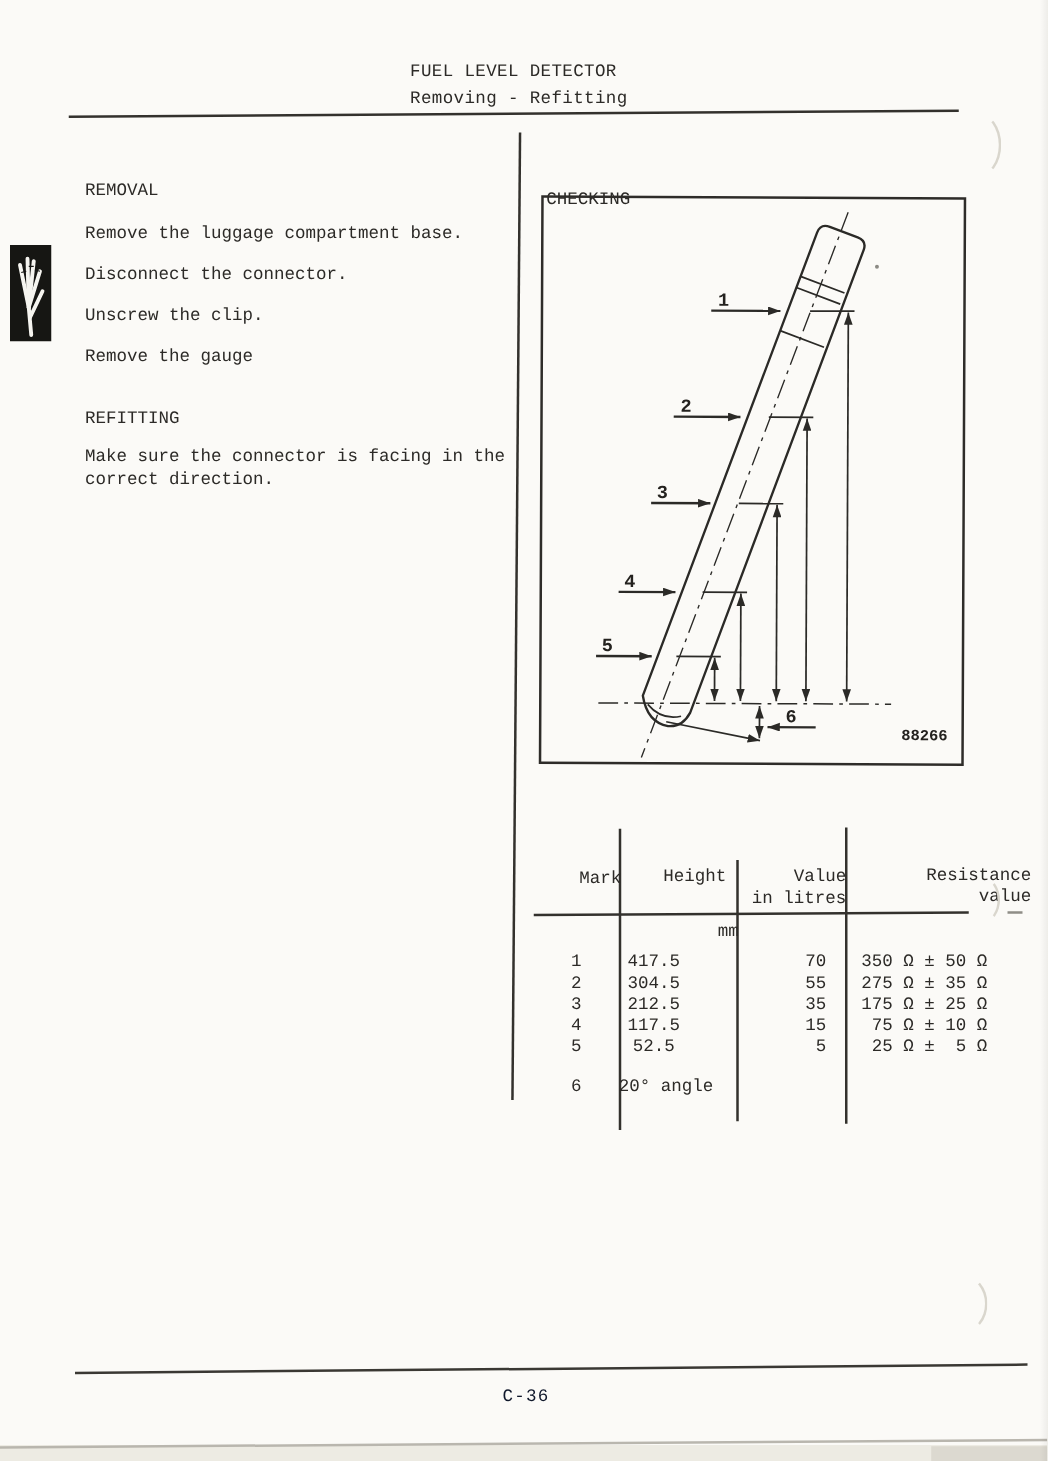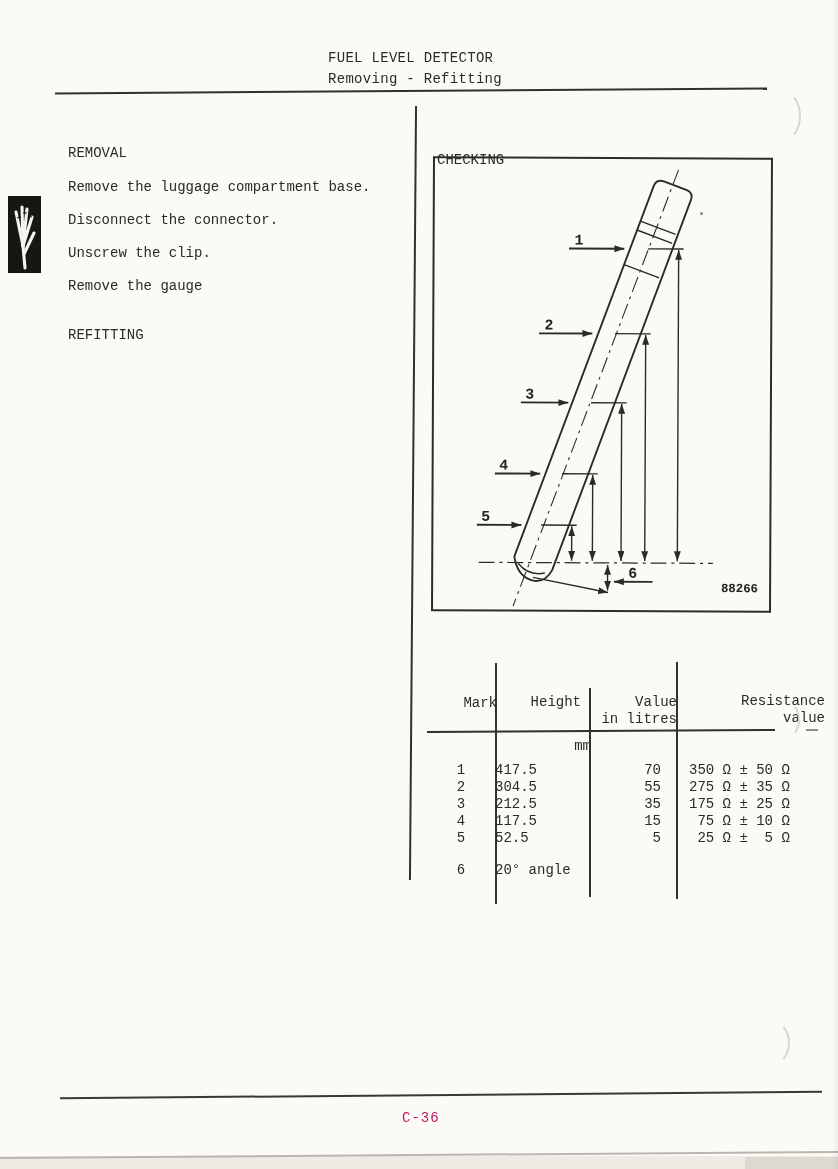--- a/index.html
+++ b/index.html
@@ -16,26 +16,26 @@
   .note{white-space:normal;width:348px;line-height:17.5px;}
   .hand{position:absolute;left:8px;top:196px;width:33px;height:77px;background:#161613;}
   .figure-box{
     position:absolute;left:432px;top:157px;width:336px;height:451px;
     border:2px solid #2e2c29;transform:rotate(0.25deg);background:transparent;
   }
   svg text{font-family:"Liberation Mono","DejaVu Sans Mono",monospace;fill:#24221f;}
   .th{position:absolute;text-align:right;}
   .trow{position:absolute;left:427px;width:400px;height:17px;display:flex;}
   .c-mark{width:68px;text-align:center;}
-  .c-height{width:96px;text-align:left;padding-right:40px;box-sizing:border-box;white-space:pre;}
+  .c-height{width:96px;text-align:center;padding-right:40px;box-sizing:border-box;white-space:pre;}
   .c-litres{width:86px;text-align:right;padding-right:16px;box-sizing:border-box;white-space:pre;}
   .c-res{width:150px;padding-left:12px;box-sizing:border-box;white-space:pre;}
   .trow-6 .c-height{text-align:left;padding-right:4px;}
   .arc{position:absolute;border:2px solid transparent;border-right-color:#d9d6cd;border-radius:50%;}
-  .page-num{letter-spacing:1px;color:#be185d;}
+  .page-num{letter-spacing:1px;color:#0f172a;}
   .bottom-band{position:absolute;left:0;top:1156px;width:838px;height:13px;background:#edebe3;}
   .bottom-corner{position:absolute;left:745px;top:1157px;width:93px;height:12px;background:#dcd9d0;}
   .right-shade{position:absolute;right:0;top:0;width:6px;height:100%;
     background:linear-gradient(to right,rgba(0,0,0,0),rgba(0,0,0,0.05));}
 </style>
 </head>
 <body>
 
 <div class="page">
 
@@ -58,20 +58,21 @@
       </g>
     </svg>
   </div>
 
   <div class="abs" style="left:68px;top:145px;">REMOVAL</div>
   <div class="abs" style="left:68px;top:179px;">Remove the luggage compartment base.</div>
   <div class="abs" style="left:68px;top:212px;">Disconnect the connector.</div>
   <div class="abs" style="left:68px;top:245px;">Unscrew the clip.</div>
   <div class="abs" style="left:68px;top:278px;">Remove the gauge</div>
   <div class="abs" style="left:68px;top:327px;">REFITTING</div>
+  <div class="abs note" style="left:68px;top:358px;">Make sure the connector is facing in the correct direction.</div>
 
   <div class="vline" style="left:412px;top:106px;height:774px;transform:rotate(0.45deg);"></div>
 
   <div class="abs" style="left:437px;top:152px;">CHECKING</div>
 
   <div class="figure-box">
     <svg width="336" height="451" viewBox="0 0 340 455">
       <defs>
         <marker id="mE" markerUnits="userSpaceOnUse" markerWidth="12" markerHeight="8" refX="10" refY="3.5" orient="auto">
           <path d="M0,0 L10,3.5 L0,7 Z" fill="#2b2a27"></path>

